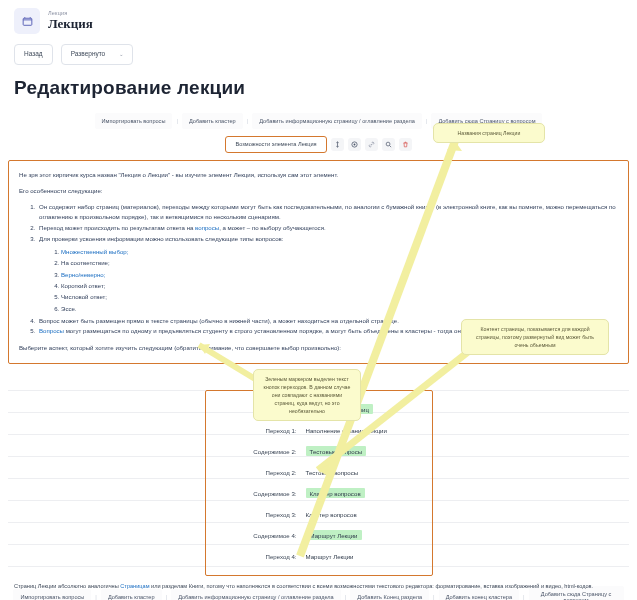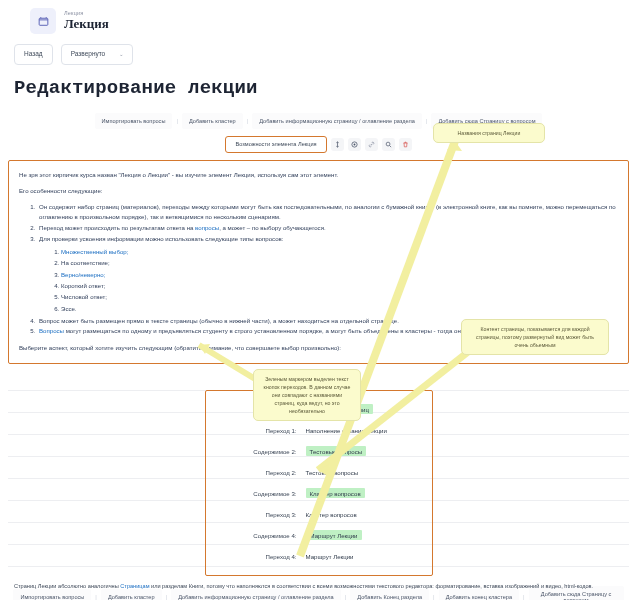--- a/index.html
+++ b/index.html
@@ -7,42 +7,42 @@
     margin: 0; padding: 0;
     width: 637px; height: 600px;
     background: #ffffff;
     font-family: "Liberation Sans", "DejaVu Sans", sans-serif;
     color: #2d3a4b;
     overflow: hidden;
   }
   .page { position: relative; width: 637px; height: 600px; }
 
   
-  .hdr { display: flex; align-items: center; gap: 8px; padding: 8px 14px 0 14px; margin-left: 16px; }
+  .hdr { display: flex; align-items: center; gap: 8px; padding: 8px 14px 0 14px; }
   .hdr-icon {
     width: 26px; height: 26px; border-radius: 5px; background: #eef0fb;
     display: flex; align-items: center; justify-content: center; flex: 0 0 auto;
   }
   .hdr-texts { display: flex; flex-direction: column; line-height: 1.05; }
   .hdr-sub { font-size: 5.5px; color: #8a90a2; letter-spacing: .2px; }
   .hdr-title { font-size: 13px; font-weight: bold; color: #1d2433; font-family: "Liberation Serif", serif; }
 
   
   .ctl { display: flex; gap: 8px; padding: 10px 14px 0 14px; }
   .btn-o {
     border: 1px solid #dfe3ea; background: #fff; border-radius: 4px;
     font-size: 6.5px; color: #3f4a5a; padding: 6px 9px; line-height: 1;
     display: flex; align-items: center;
   }
   .btn-sel { gap: 14px; }
   .caret { font-size: 5px; color: #7b8496; }
 
   
   .h1 {
-    font-family: Liberation Mono, monospace;
+    font-family: Liberation Sans, sans-serif;
     font-size: 19px; font-weight: bold; color: #1d2433;
     padding: 12px 14px 0 14px; letter-spacing: .2px;
   }
 
   
   .acts { display: flex; justify-content: center; align-items: center; gap: 0; padding-top: 14px; }
   .acts.bottom { flex-wrap: wrap; }
   .act {
     font-size: 5.6px; color: #4a5568; background: #fbfbfc;
     padding: 5px 7px; border-radius: 2px; white-space: nowrap;

